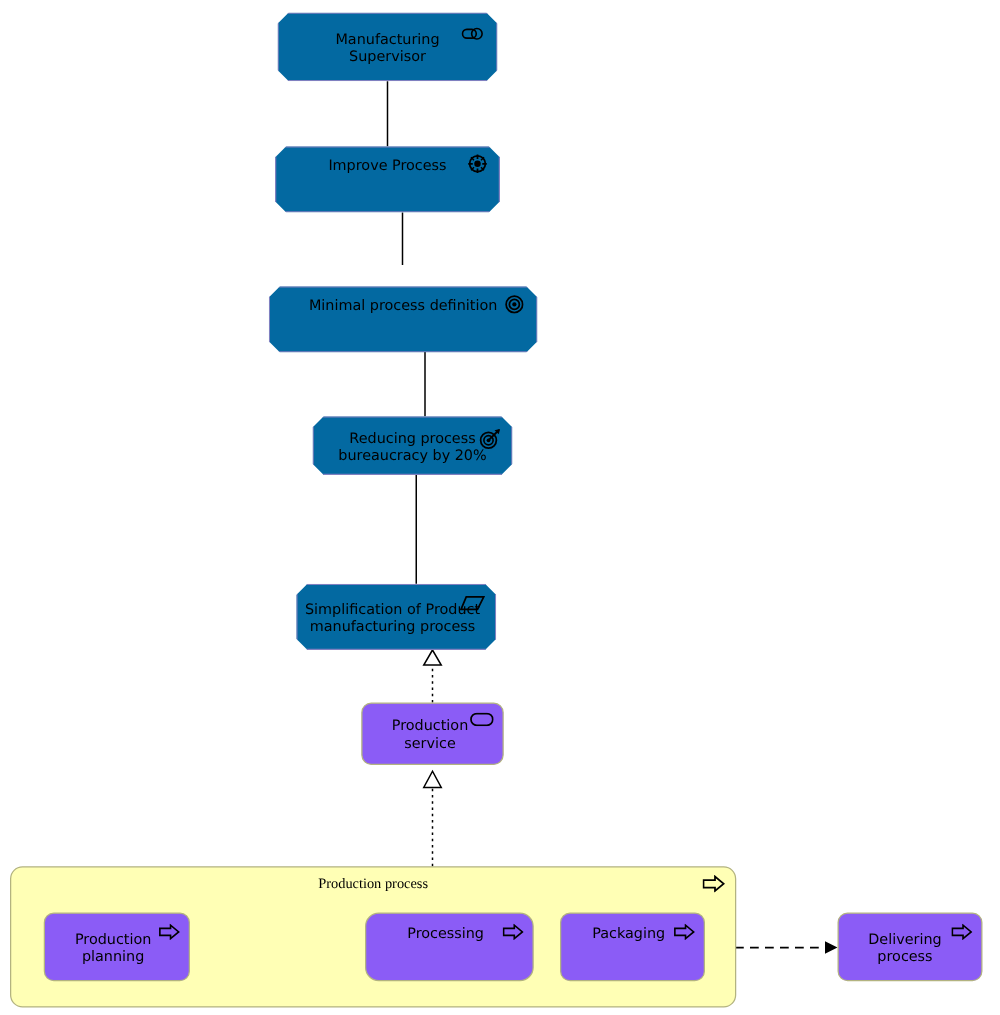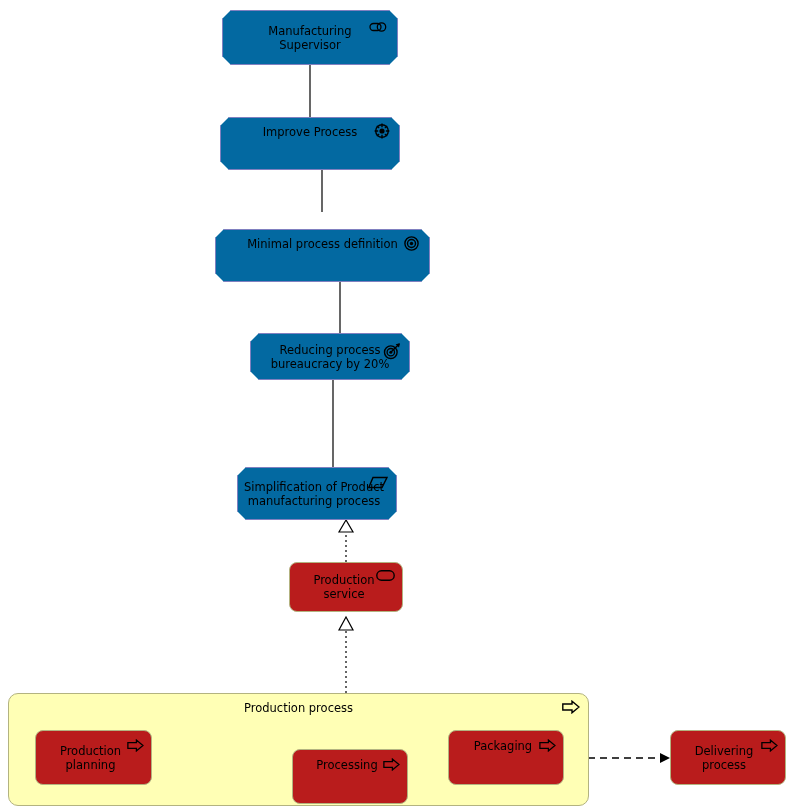--- a/index.html
+++ b/index.html
@@ -17,21 +17,21 @@
 
   
   .oct{
     background:#0369a1;
     border:1px solid #8080c0;
     clip-path:polygon(9px 0, calc(100% - 9px) 0, 100% 9px, 100% calc(100% - 9px),
                       calc(100% - 9px) 100%, 9px 100%, 0 calc(100% - 9px), 0 9px);
   }
   
   .rrect{
-    background:#b91c1c;
+    background:#8b5cf6;
     border:1px solid #b3b380;
     border-radius:8px;
   }
   .rrect-container{
     background:#ffffb5;
     border:1px solid #b3b380;
     border-radius:10px;
   }
 
   .label{
@@ -42,21 +42,21 @@
     color:#000;
     line-height:14px;
     white-space:pre-line;
   }
   .label.center-v{top:50%;transform:translateY(-50%);}
 
   .icon{position:absolute;display:block;}
 
   .container-title{
     position:absolute;left:0;right:0;top:7px;
-    text-align:center;font-size:11.5px;color:#000;
+    text-align:center;font-size:11.5px;color:#000;font-family:Liberation Serif, serif;
   }
 </style>
 </head>
 <body>
 
 <div id="canvas">
 
   <svg id="svg-layer" viewBox="0 0 800 812">
 
     <line x1="310" y1="65" x2="310" y2="117" stroke="#000" stroke-width="1.2"></line>
@@ -150,21 +150,21 @@
   </div>
 
   <div class="node rrect" style="left:35px;top:730px;width:117px;height:55px;">
     <div class="label center-v" style="padding-right:6px;">Production
 planning</div>
     <svg class="icon" style="right:7px;top:8px;" width="17" height="13" viewBox="0 0 18 14">
       <polygon points="0.8,4 10,4 10,1.2 17,7 10,12.8 10,10 0.8,10" fill="none" stroke="#000" stroke-width="1.4" stroke-linejoin="miter"></polygon>
     </svg>
   </div>
 
-  <div class="node rrect" style="left:292px;top:749px;width:116px;height:55px;">
+  <div class="node rrect" style="left:292px;top:730px;width:135px;height:55px;border-radius:11px;">
     <div class="label" style="top:8px;padding-right:6px;">Processing</div>
     <svg class="icon" style="right:7px;top:8px;" width="17" height="13" viewBox="0 0 18 14">
       <polygon points="0.8,4 10,4 10,1.2 17,7 10,12.8 10,10 0.8,10" fill="none" stroke="#000" stroke-width="1.4" stroke-linejoin="miter"></polygon>
     </svg>
   </div>
 
   <div class="node rrect" style="left:670px;top:730px;width:116px;height:55px;">
     <div class="label center-v" style="padding-right:8px;">Delivering
 process</div>
     <svg class="icon" style="right:7px;top:8px;" width="17" height="13" viewBox="0 0 18 14">

